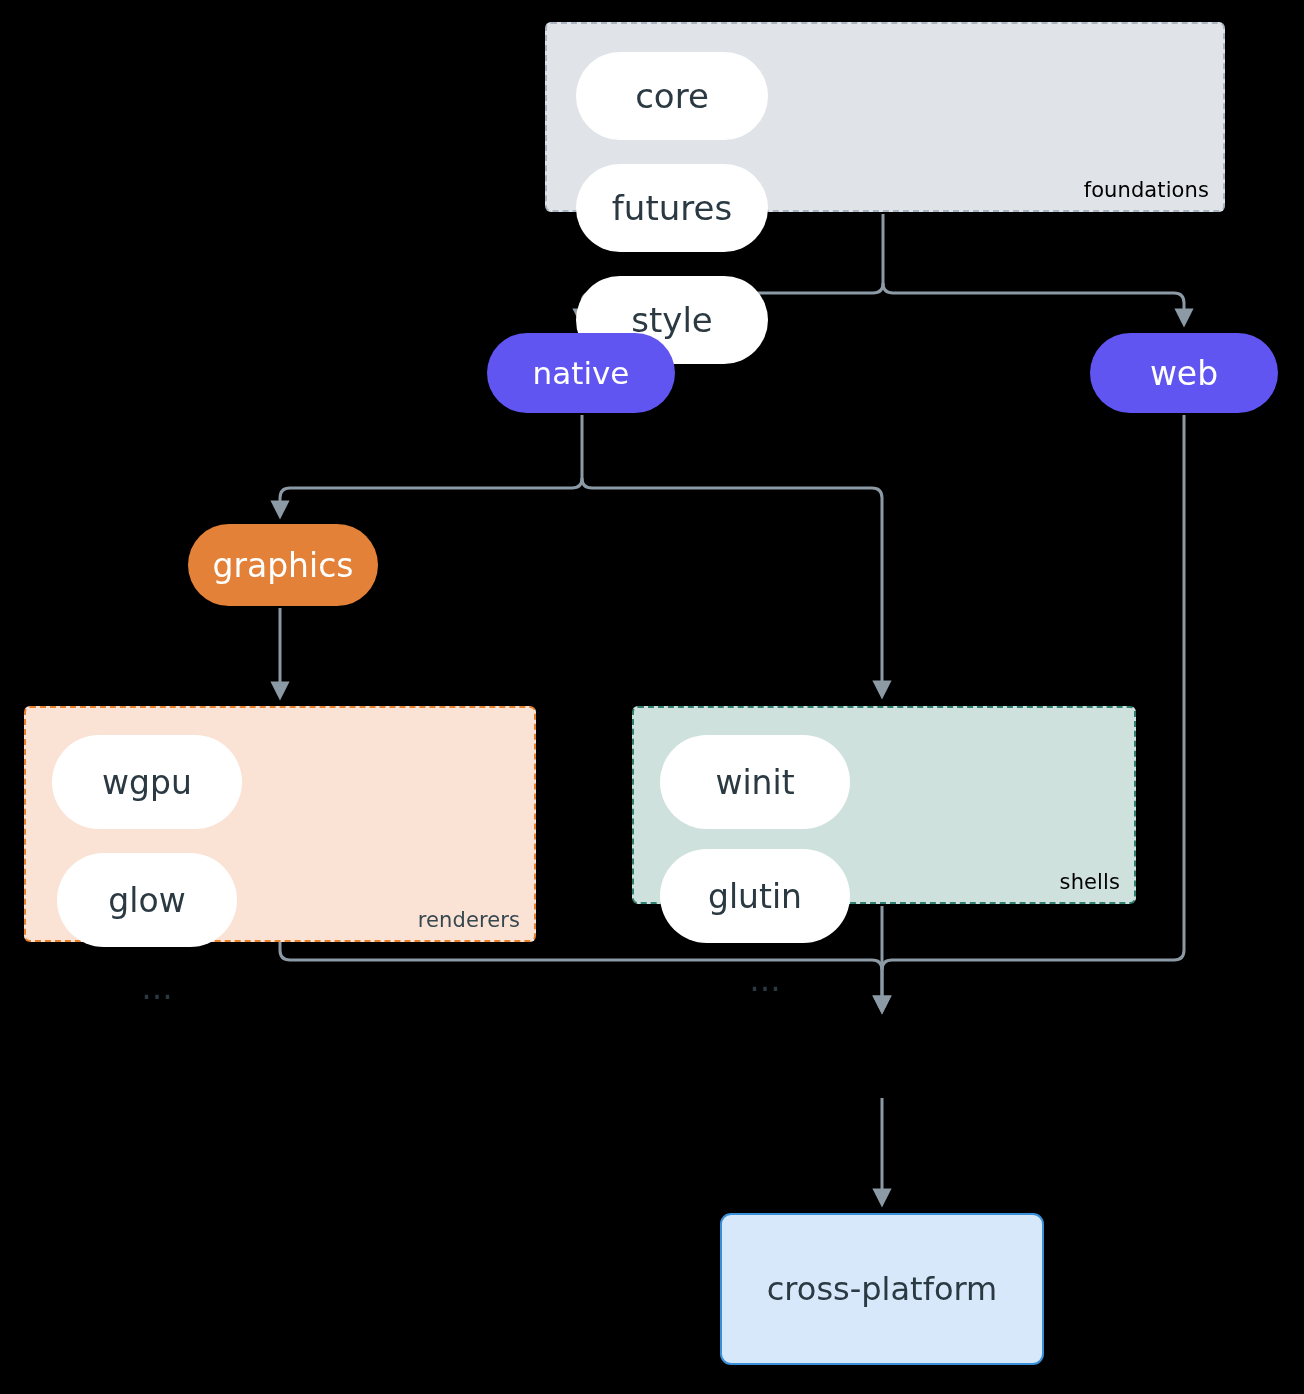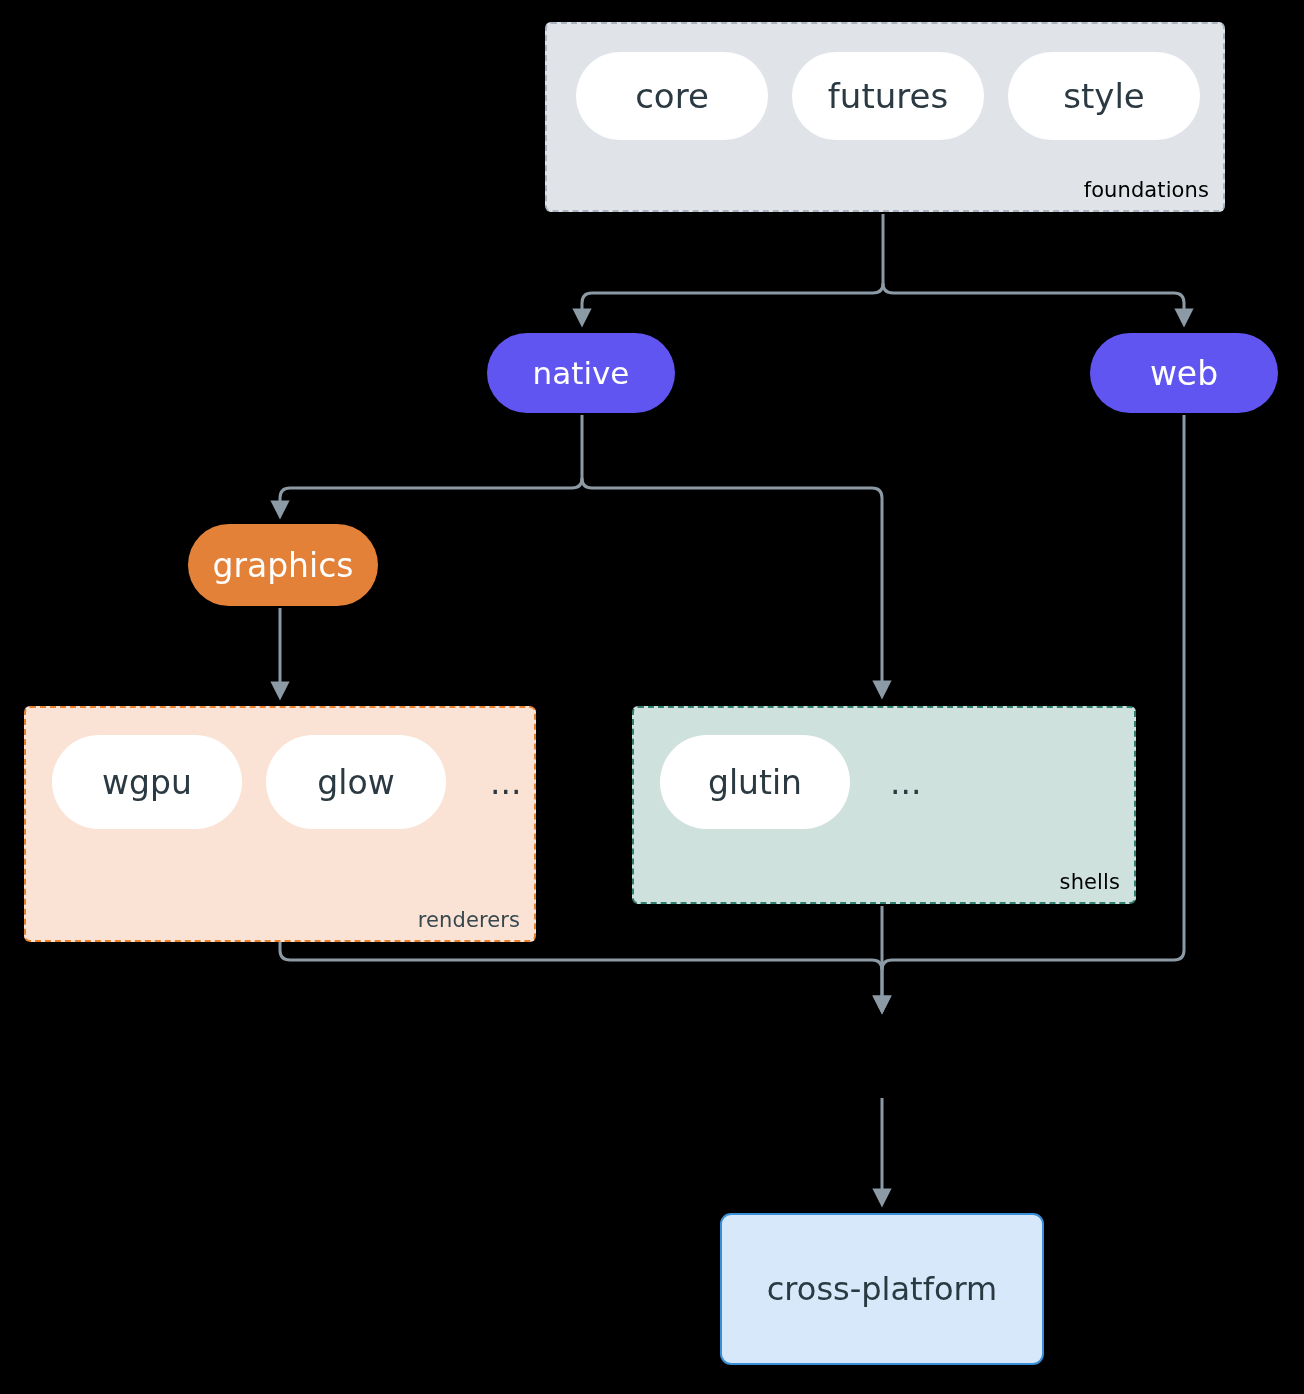--- a/index.html
+++ b/index.html
@@ -41,20 +41,21 @@
     color: #000000;
     letter-spacing: 0.1px;
     white-space: nowrap;
   }
   .chips {
     position: absolute;
     left: 0;
     top: 0;
     display: flex;
     align-items: center;
+    flex-direction: column;
   }
   .chip {
     background: #ffffff;
     border-radius: 999px;
     display: flex;
     align-items: center;
     justify-content: center;
     color: #2b3a42;
     white-space: nowrap;
     box-sizing: border-box;
@@ -247,20 +248,21 @@
     <div class="chips">
       <div class="chip" id="chip-wgpu">wgpu</div>
       <div class="chip" id="chip-glow">glow</div>
       <div class="ellipsis">...</div>
     </div>
     <div class="group-label">renderers</div>
   </div>
 
   <div class="group" id="grp-shells">
     <div class="chips">
+      <div class="chip" id="chip-winit">winit</div>
       <div class="chip" id="chip-glutin">glutin</div>
       <div class="ellipsis">...</div>
     </div>
     <div class="group-label">shells</div>
   </div>
 
 
   <div id="node-application">
     <span>cross-platform</span>
   </div>

